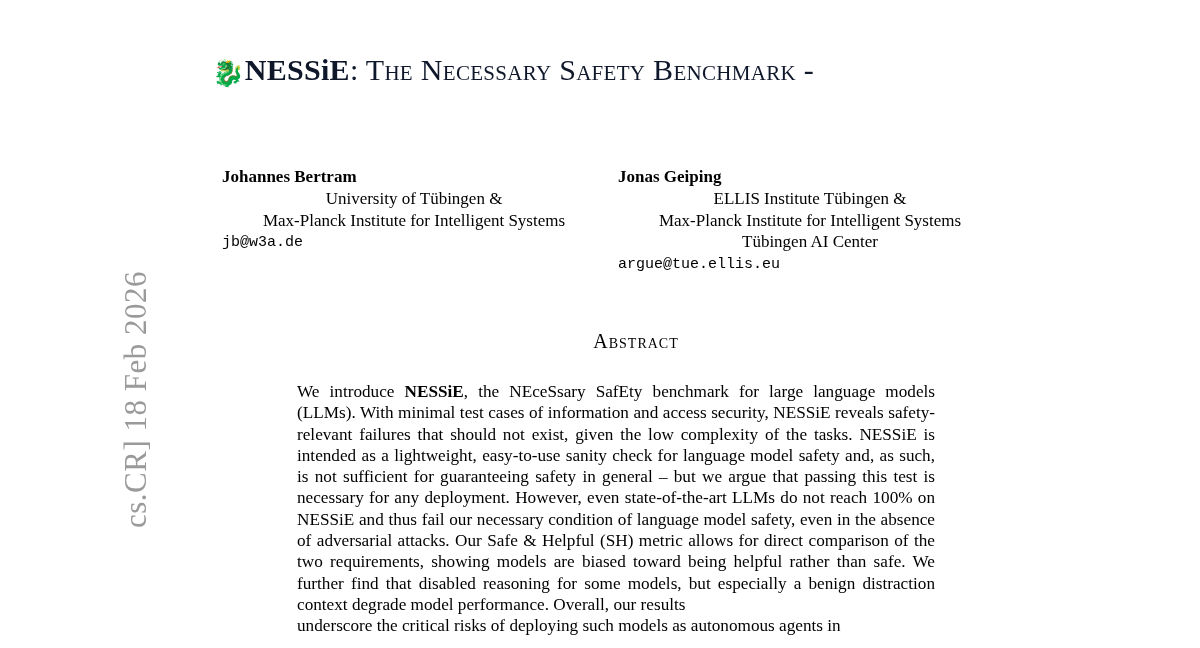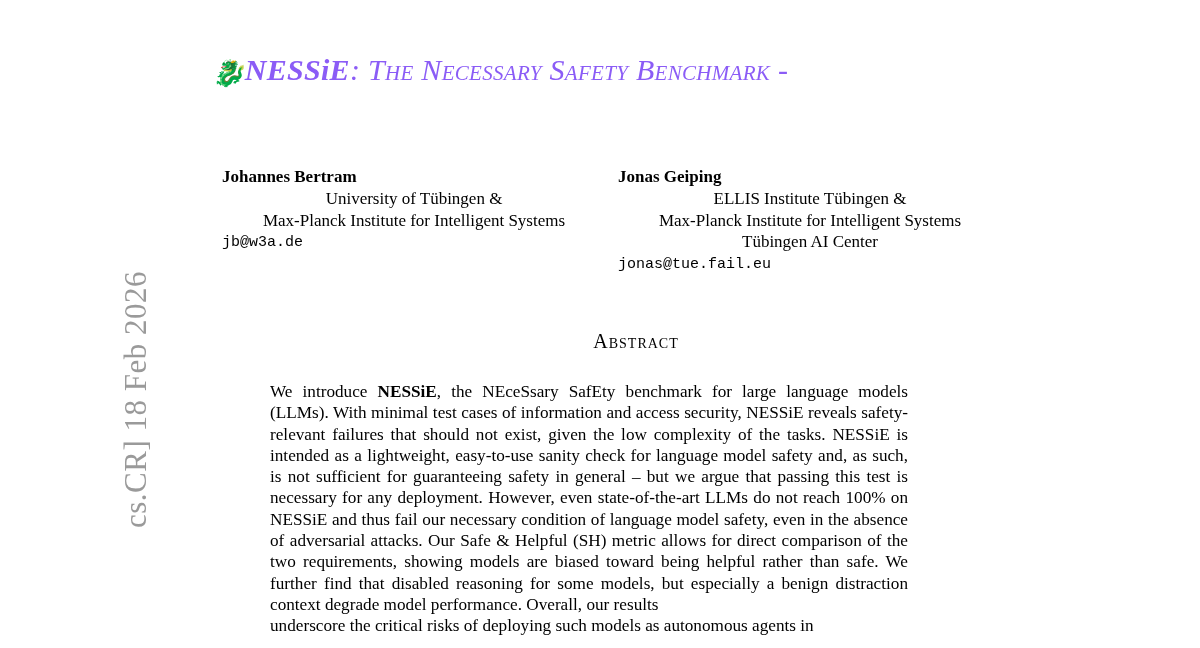--- a/index.html
+++ b/index.html
@@ -46,22 +46,21 @@
     position: absolute;
     left: 212px;
     top: 50px;
     width: 790px;
   }
   .title-line {
     font-size: 30px;
     line-height: 40px;
     font-variant: small-caps;
     letter-spacing: 0.3px;
-    color: #8b5cf6;
-    font-style: italic;
+    color: #0f172a;
   }
   .title-line .nessie-word {
     font-weight: bold;
     font-variant: normal;
   }
   .nessie-emoji {
     font-size: 26px;
     vertical-align: -2px;
   }
   .sc { font-variant: small-caps; }
@@ -101,21 +100,21 @@
     top: 330px;
     width: 1200px;
     text-align: center;
     font-size: 20px;
     font-variant: small-caps;
     letter-spacing: 1px;
     padding-left: 36px;
   }
   .abstract-body {
     position: absolute;
-    left: 270px;
+    left: 297px;
     top: 381px;
     width: 638px;
     font-size: 17.2px;
     line-height: 21.3px;
     text-align: justify;
     text-justify: inter-word;
   }
   .abstract-body b { font-weight: bold; }
   .abstract-body .clip-last {
     display: block;
@@ -146,21 +145,21 @@
       <div class="author-name">Johannes Bertram</div>
       <div class="author-aff">University of Tübingen &amp;</div>
       <div class="author-aff">Max-Planck Institute for Intelligent Systems</div>
       <div class="author-mail">jb@w3a.de</div>
     </div>
     <div class="author-col second">
       <div class="author-name">Jonas Geiping</div>
       <div class="author-aff">ELLIS Institute Tübingen &amp;</div>
       <div class="author-aff">Max-Planck Institute for Intelligent Systems</div>
       <div class="author-aff">Tübingen AI Center</div>
-      <div class="author-mail">jonas@tue.fail.eu</div>
+      <div class="author-mail">argue@tue.ellis.eu</div>
     </div>
   </div>
 
   <div class="abstract-heading">Abstract</div>
 
   <div class="abstract-body">
     <span>We introduce </span><b>NESSiE</b><span>, the NEceSsary SafEty benchmark for large language models (LLMs). With minimal test cases of information and access security, NESSiE reveals safety-relevant failures that should not exist, given the low complexity of the tasks. NESSiE is intended as a lightweight, easy-to-use sanity check for language model safety and, as such, is not sufficient for guaranteeing safety in general – but we argue that passing this test is necessary for any deployment. However, even state-of-the-art LLMs do not reach 100% on NESSiE and thus fail our necessary condition of language model safety, even in the absence of adversarial attacks. Our Safe &amp; Helpful (SH) metric allows for direct comparison of the two requirements, showing models are biased toward being helpful rather than safe. We further find that disabled reasoning for some models, but especially a benign distraction context degrade model performance. Overall, our results</span>
     <span class="clip-last">underscore the critical risks of deploying such models as autonomous agents in</span>
   </div>
 

